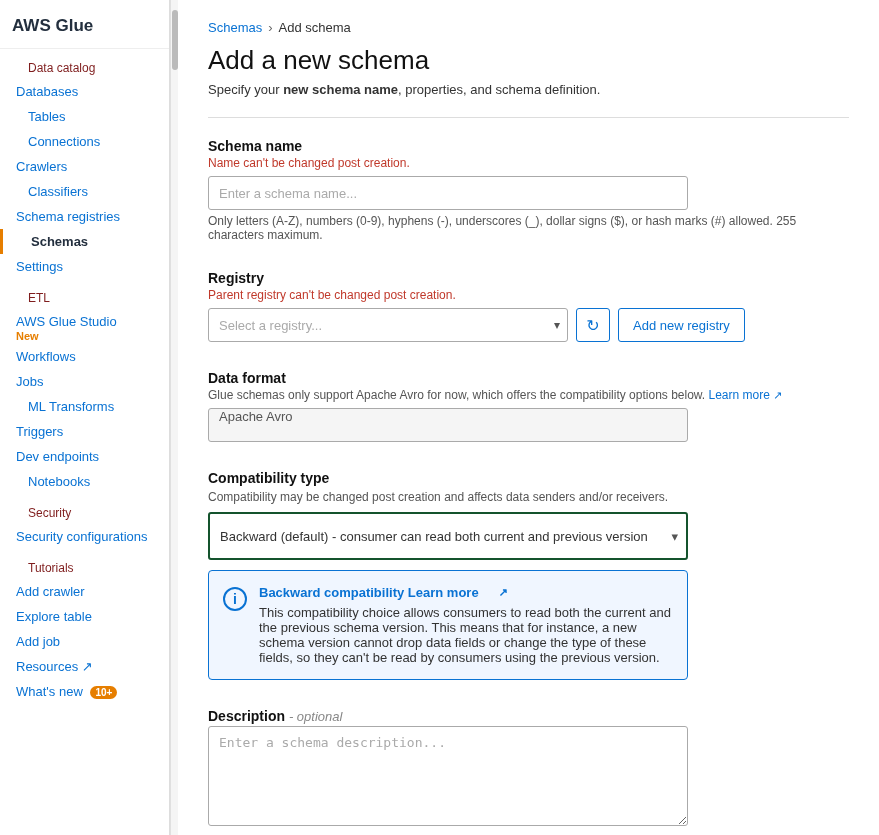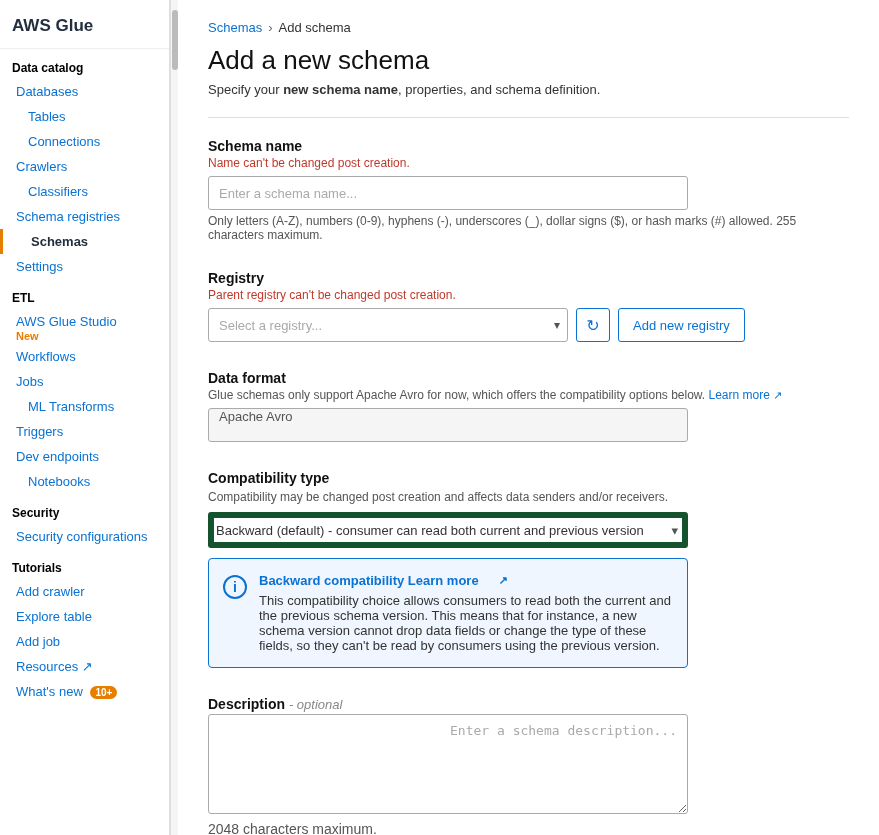--- a/index.html
+++ b/index.html
@@ -26,22 +26,23 @@
       padding: 16px 12px 12px;
       font-size: 17px;
       font-weight: bold;
       color: #232f3e;
       border-bottom: 1px solid #eee;
     }
 
     .sidebar-section-label {
       padding: 12px 12px 4px;
       font-size: 12px;
-      font-weight: 700;
-      color: #000000;
+      font-weight: 400;
+      color: #7f1d1d;
+      margin-left: 16px;
     }
 
     .sidebar-item {
       padding: 5px 12px 5px 16px;
       font-size: 13px;
       color: #0972d3;
       cursor: pointer;
       display: block;
     }
     .sidebar-item.active {
@@ -188,21 +189,20 @@
       max-width: 100%;
       height: 100px;
       border: 1px solid #aaa;
       border-radius: 3px;
       padding: 8px 10px;
       font-size: 13px;
       color: #333;
       background: #fff;
       outline: none;
       resize: vertical;
-      text-align: right;
     }
     .textarea-input::placeholder { color: #aaa; }
 
     .registry-row {
       display: flex;
       align-items: center;
       gap: 8px;
       margin-bottom: 6px;
     }
 
@@ -271,24 +271,24 @@
       background: #f5f5f5;
     }
 
     .compatibility-select-wrapper {
       position: relative;
       width: 480px;
       max-width: 100%;
     }
     .compatibility-select {
       width: 100%;
-      height: 36px;
-      border: 6px solid #14532d;
-      border-radius: 3px;
-      padding: 0 30px 0 2px;
+      height: 48px;
+      border: 2px solid #14532d;
+      border-radius: 3px;
+      padding: 0 30px 0 10px;
       font-size: 13px;
       color: #333;
       background: #fff;
       appearance: none;
       cursor: pointer;
       outline: none;
     }
     .compat-chevron {
       position: absolute;
       right: 10px;

